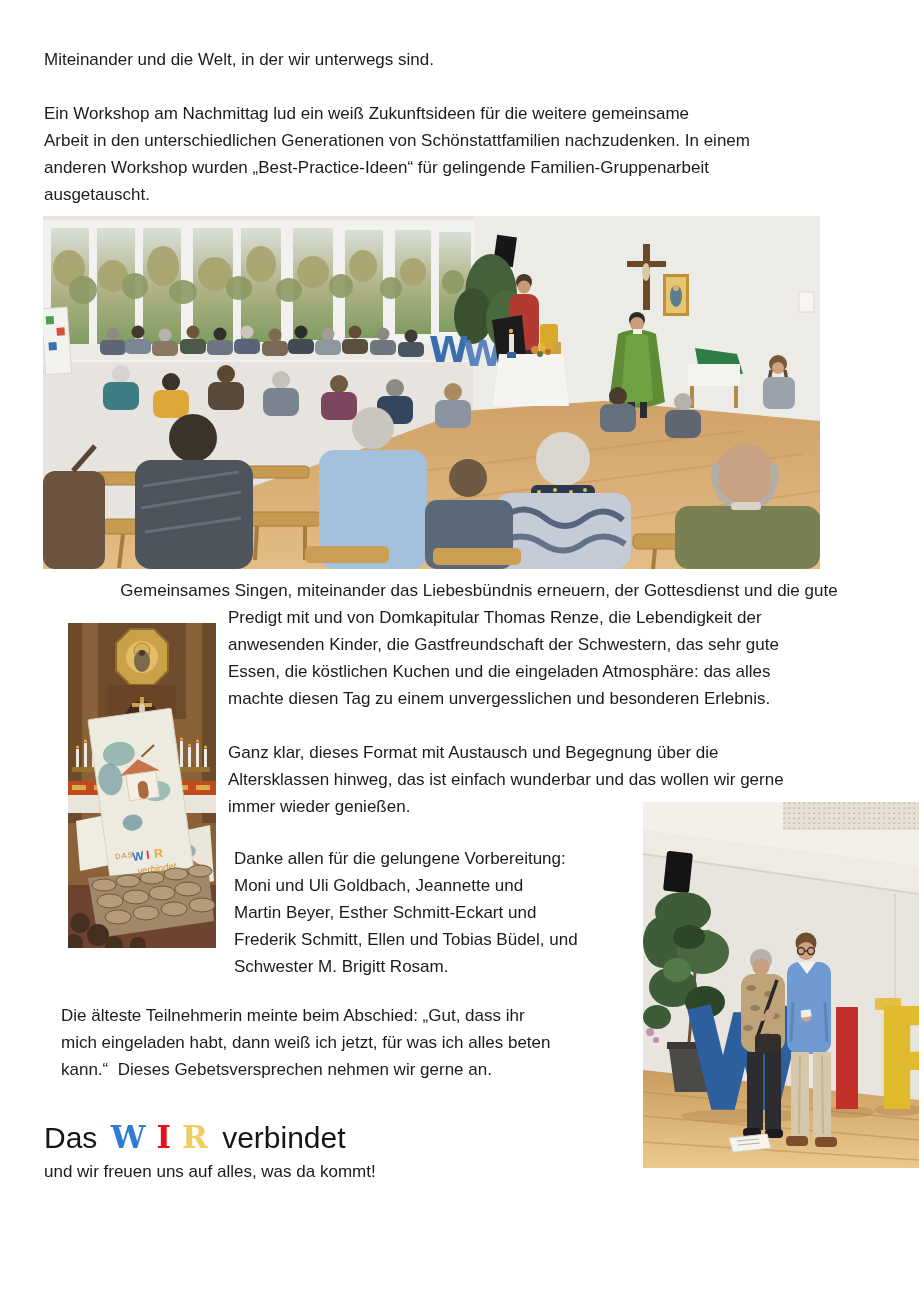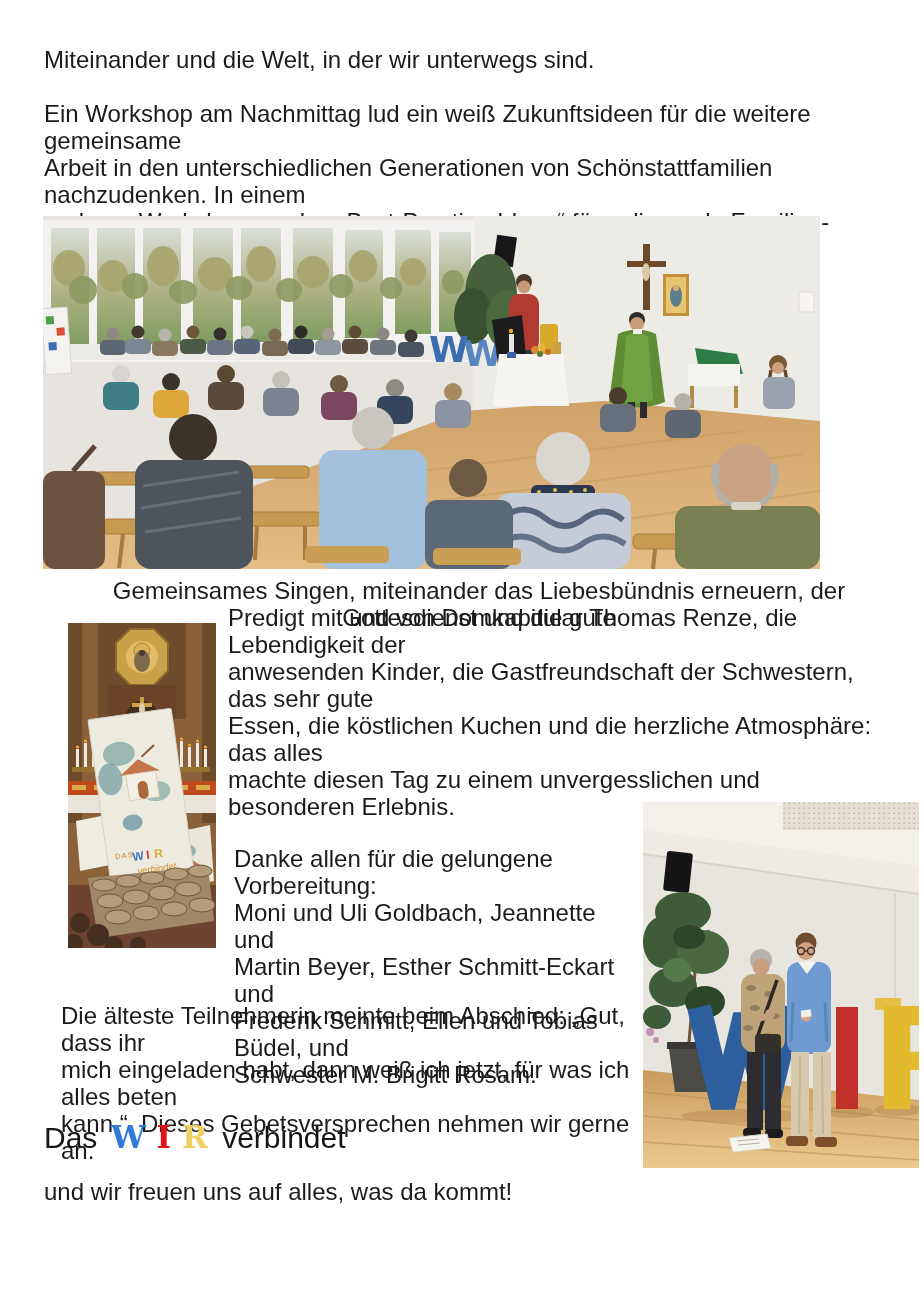--- a/index.html
+++ b/index.html
@@ -1,20 +1,20 @@
 <!DOCTYPE html>
 <html lang="de"><head>
 <meta charset="utf-8">
 <style>
   html,body{margin:0;padding:0;background:#ffffff;}
   .page{
     position:relative;width:924px;height:1307px;margin:0 auto;background:#ffffff;
     font-family:"Liberation Sans",sans-serif;color:#1b1b1b;overflow:hidden;
   }
-  .tb{position:absolute;font-size:24px;line-height:27px;white-space:pre-wrap;}
+  .tb{position:absolute;font-size:17px;line-height:27px;white-space:pre-wrap;}
   .photo{position:absolute;overflow:hidden;background:#e8e5df;}
   .photo svg{display:block;}
   .heading{position:absolute;font-size:30px;line-height:35px;color:#151515;}
   .wirletter{font-family:"DejaVu Serif",serif;font-weight:bold;font-size:31px;margin:0 5px;letter-spacing:1px;}
 </style>
 </head>
 <body>
 
 <div class="page" style="color: rgb(27, 27, 27);">
 
@@ -365,23 +365,26 @@
           <circle cx="30" cy="312" r="11"></circle>
         <circle cx="6" cy="320" r="9"></circle>
           <circle cx="46" cy="322" r="9"></circle>
           <circle cx="70" cy="322" r="8"></circle>
       </g>
     </svg>
   </div>
 
   <div class="tb" style="left:228px;top:604px;width:660px;">Predigt mit und von Domkapitular Thomas Renze, die Lebendigkeit der
 anwesenden Kinder, die Gastfreundschaft der Schwestern, das sehr gute
-Essen, die köstlichen Kuchen und die herzliche Atmosphäre: das alles
+Essen, die köstlichen Kuchen und die eingeladen Atmosphäre: das alles
 machte diesen Tag zu einem unvergesslichen und besonderen Erlebnis.</div>
 
+  <div class="tb" style="left:228px;top:739px;width:670px;">Ganz klar, dieses Format mit Austausch und Begegnung über die
+Altersklassen hinweg, das ist einfach wunderbar und das wollen wir gerne
+immer wieder genießen.</div>
 
   <div class="tb" style="left:234px;top:845px;width:406px;">Danke allen für die gelungene Vorbereitung:
 Moni und Uli Goldbach, Jeannette und
 Martin Beyer, Esther Schmitt-Eckart und
 Frederik Schmitt, Ellen und Tobias Büdel, und
 Schwester M. Brigitt Rosam.</div>
 
   <div class="photo" style="left:643px;top:802px;width:276px;height:366px;">
     <svg width="276" height="366" viewBox="0 0 276 366">
       <defs>
@@ -492,15 +495,15 @@
   <div class="tb" style="left:44px;top:1002px;width:600px;margin-left:17px;">Die älteste Teilnehmerin meinte beim Abschied: „Gut, dass ihr
 mich eingeladen habt, dann weiß ich jetzt, für was ich alles beten
 kann.“  Dieses Gebetsversprechen nehmen wir gerne an.</div>
 
   <div class="heading" style="left:44px;top:1120px;">
     <span>Das</span>
     <span class="wirletter" style="color: rgb(47, 123, 214);">W</span><span class="wirletter" style="color: rgb(226, 20, 27);">I</span><span class="wirletter" style="color: rgb(240, 206, 98);">R</span>
     <span>verbindet</span>
   </div>
 
-  <div class="tb" style="left:44px;top:1158px;width:600px;margin-top:20px;">und wir freuen uns auf alles, was da kommt!</div>
+  <div class="tb" style="left:44px;top:1158px;width:600px;">und wir freuen uns auf alles, was da kommt!</div>
 
 </div>
 
 </body></html>

